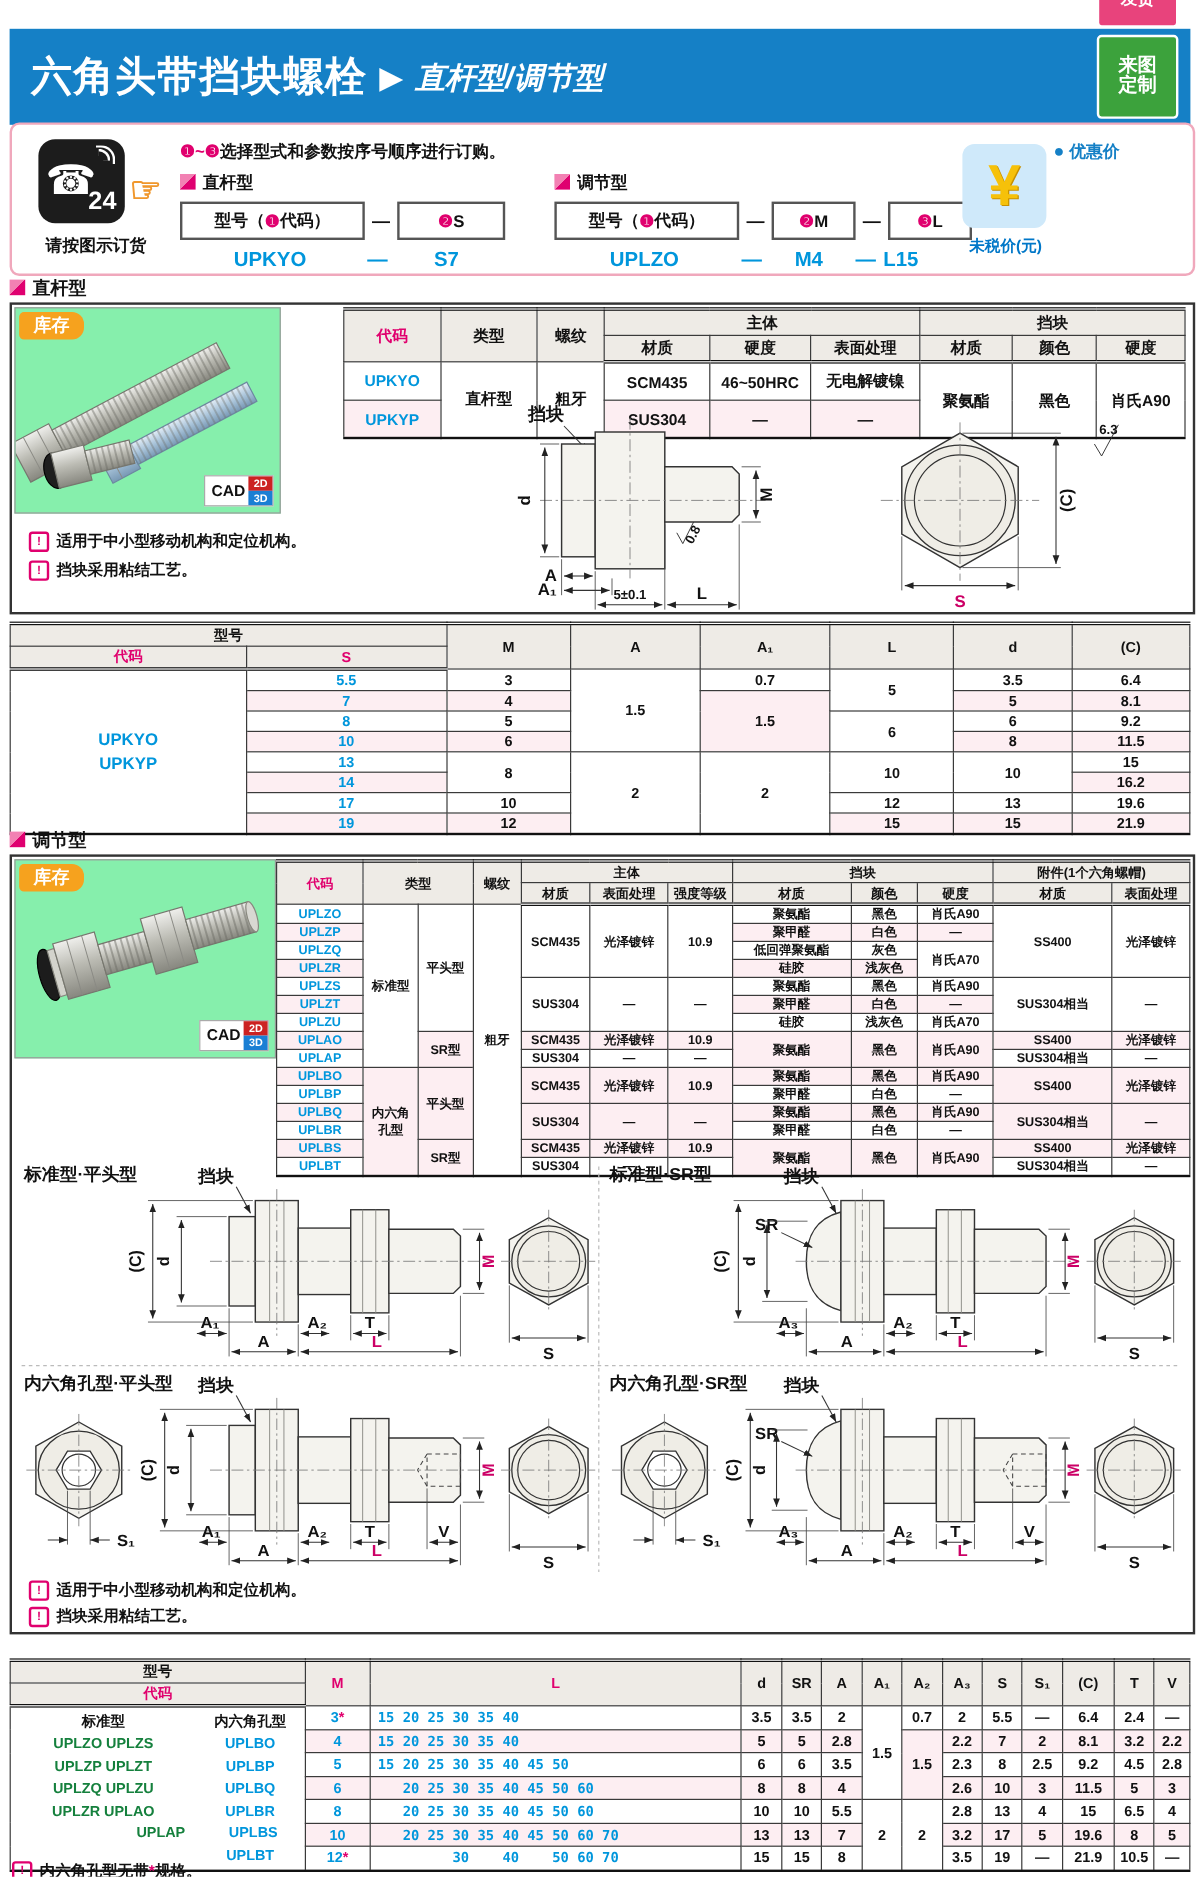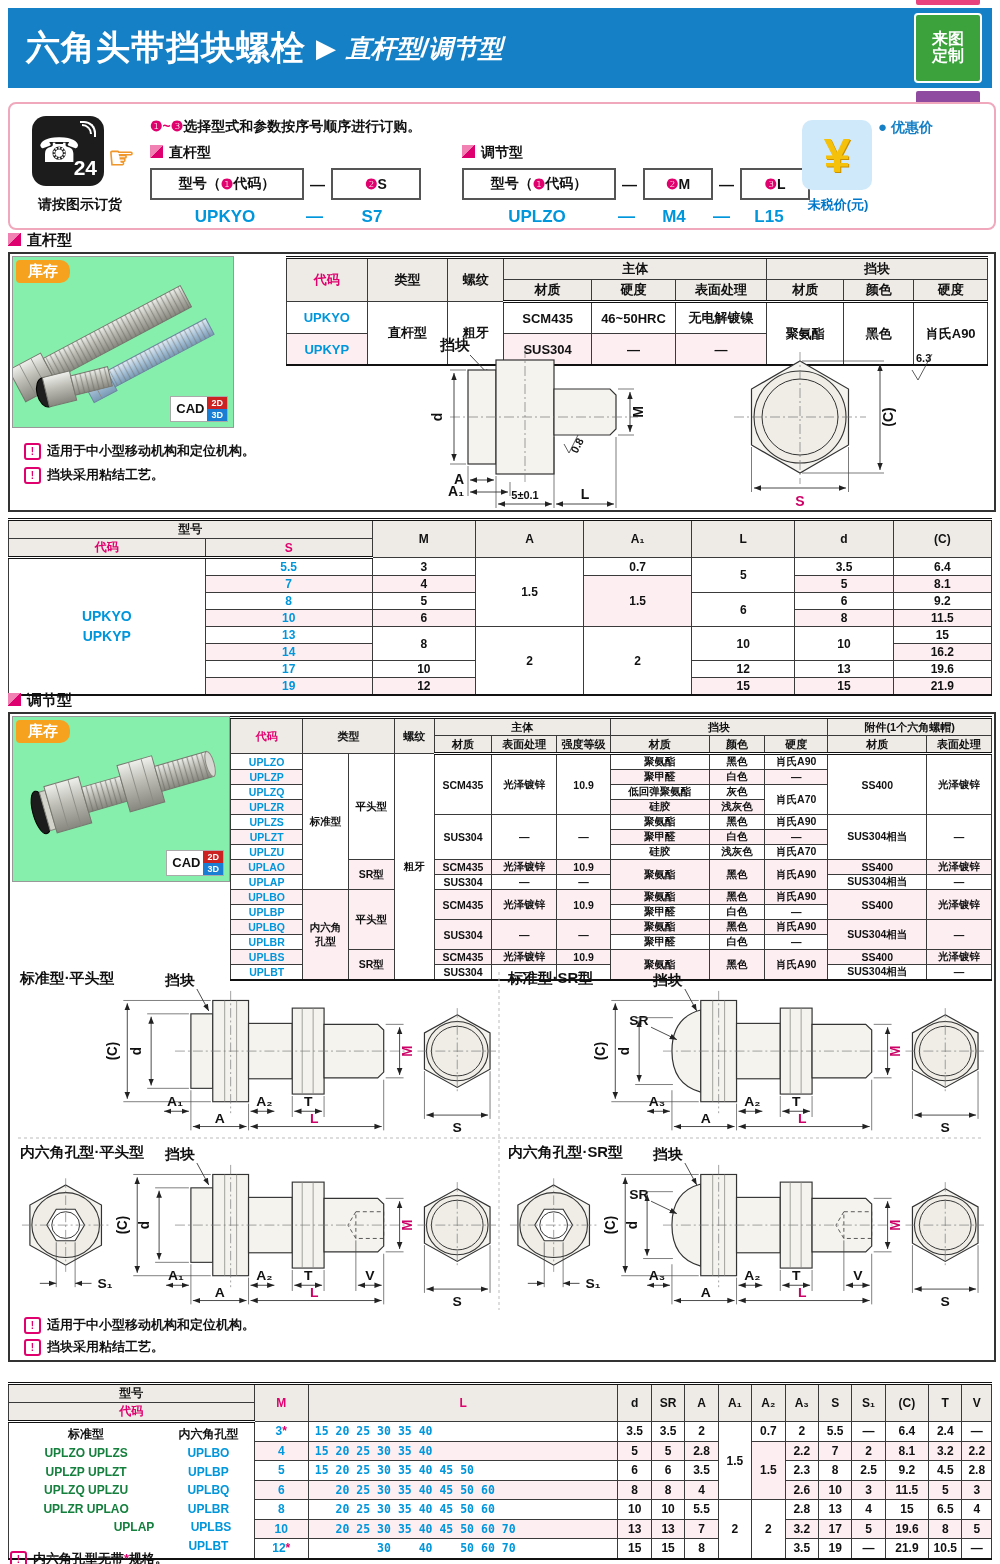--- a/index.html
+++ b/index.html
@@ -1,20 +1,20 @@
 <!DOCTYPE html>
 <html><head>
 <meta charset="utf-8">
 <style>
   html,body{margin:0;padding:0;}
   body{width:1000px;height:1564px;position:relative;background:#fff;
        font-family:"Liberation Sans",sans-serif;color:#111;}
   .abs{position:absolute;}
   
-  #titlebar{left:8px;top:8px;width:984px;height:80px;background:#1580c6;display:flex;align-items:center;}
+  #titlebar{left:8px;top:24px;width:984px;height:80px;background:#1580c6;display:flex;align-items:center;}
   #title-main{color:#fff;font-size:34px;font-weight:bold;margin-left:18px;letter-spacing:1px;}
   #title-arrow{color:#fff;font-size:26px;margin:0 10px;}
   #title-sub{color:#fff;font-size:25px;font-weight:bold;font-style:italic;}
   #title-badges{margin-left:auto;margin-right:10px;display:flex;gap:6px;flex-direction:column;}
   .badge{width:64px;height:66px;border:2px solid #fff;border-radius:4px;display:flex;flex-direction:column;
          align-items:center;justify-content:center;color:#fff;font-weight:bold;line-height:1.05;}
   .badge .b1{font-size:20px;} .badge .b2{font-size:14px;}
   .badge3 .b1{font-size:16px;} .badge3 .b2{font-size:15px;}
   
   #orderbox{left:8px;top:102px;width:984px;height:124px;border:2px solid #f0a8bc;border-radius:8px;background:#fff;}
@@ -217,21 +217,21 @@
       <span class="obox" style="width:66px">
           <span class="mag">❸</span>
           <span>L</span>
         </span>
     </div>
     <div class="oexrow oex">
       <span style="width:150px;text-align:center">UPLZO</span>
       <span class="odash oex">—</span>
       <span style="width:66px;text-align:center">M4</span>
       <span class="odash oex">—</span>
-      <span style="width:66px;text-align:center">L15</span>
+      <span style="width:66px;">L15</span>
     </div>
   </div>
 
   <div class="abs" id="yenbox">
       <span>¥</span>
     </div>
   <div class="abs" id="untaxed">未税价(元)</div>
   <div class="abs" id="price-title">
     <span class="dot">●</span> <span>优惠价</span>
   </div>

